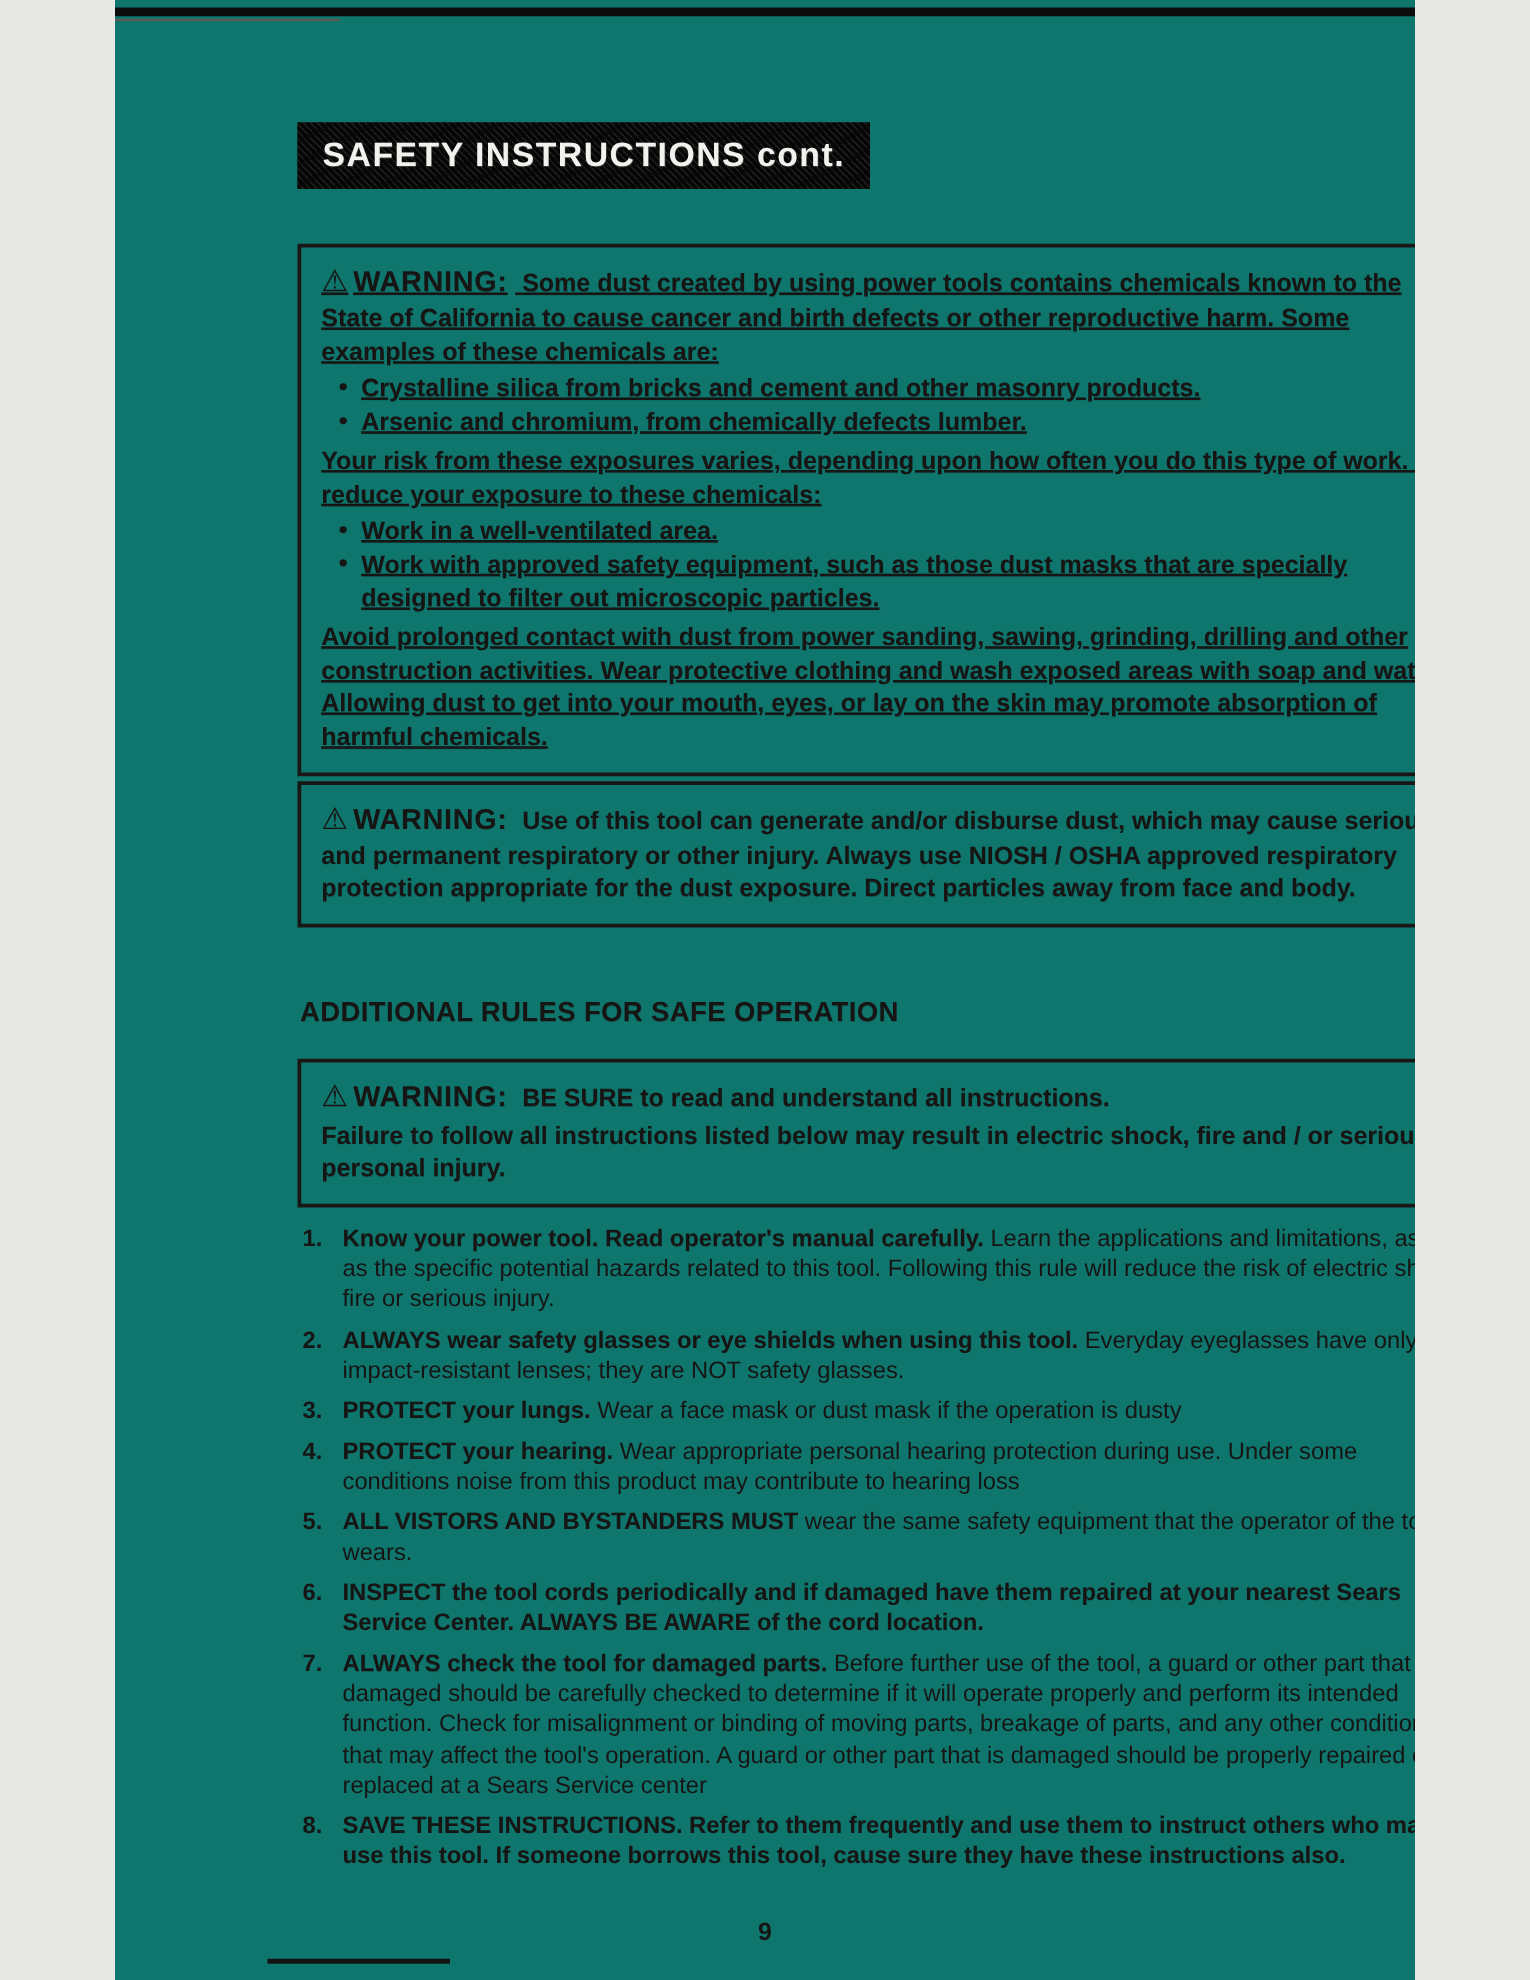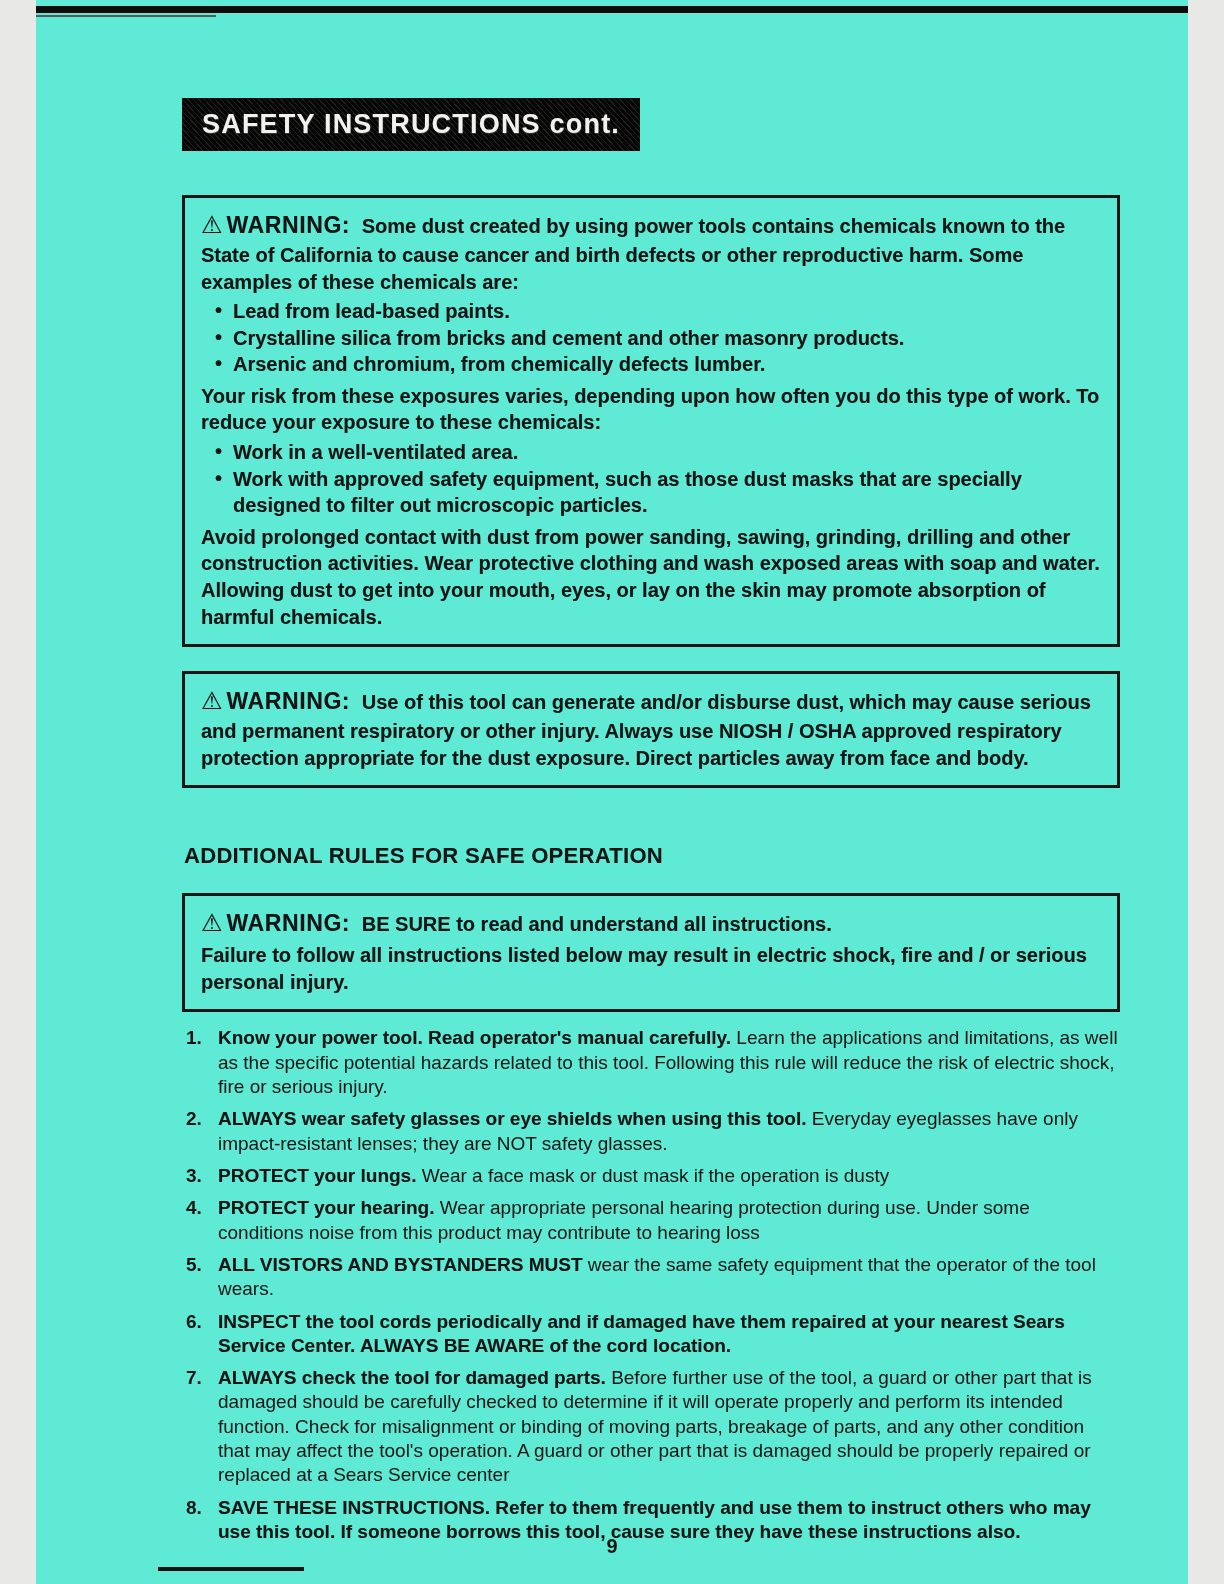--- a/index.html
+++ b/index.html
@@ -1,22 +1,22 @@
 <!DOCTYPE html>
 <html><head>
 <meta charset="utf-8">
 <style>
   * { margin: 0; padding: 0; box-sizing: border-box; }
   html, body { background: #e8e8e6; }
   .page {
     position: relative;
-    width: 1152px;
+    width: 1040px;
     height: 1584px;
     margin: 0 auto;
-    background: #5eead4;
+    background: #0f766e;
     font-family: "Liberation Sans", "DejaVu Sans", sans-serif;
     color: #161514;
     overflow: hidden;
   }
   .scan-line-top {
     position: absolute;
     top: 6px; left: 0;
     width: 100%; height: 7px;
     background: #0c0c0c;
   }
@@ -45,21 +45,21 @@
     text-shadow: 0.5px 0.5px 0 #3a3a3a;
   }
   .warnbox {
     border: 3px solid #181716;
     padding: 10px 16px 12px 16px;
     font-weight: bold;
     font-size: 20px;
     line-height: 1.33;
     text-shadow: 0.25px 0.25px 0 rgba(25,25,25,0.35);
   }
-  .box1 { margin-bottom: 24px; }
+  .box1 { margin-bottom: 4px; text-decoration: underline; }
   .box2 { margin-bottom: 55px; }
   .box3 { }
   .warn-icon {
     font-size: 24px;
     font-weight: normal;
     margin-right: 4px;
     font-family: "DejaVu Sans", sans-serif;
   }
   .wlabel {
     font-size: 23px;
@@ -118,21 +118,20 @@
     <div class="title-bar">
       <span>SAFETY INSTRUCTIONS cont.</span>
     </div>
 
     <section class="warnbox box1">
       <p class="para">
         <span class="warn-icon">⚠</span><span class="wlabel">WARNING:</span>
         <span>Some dust created by using power tools contains chemicals known to the State of California to cause cancer and birth defects or other reproductive harm. Some examples of these chemicals are:</span>
       </p>
       <ul class="bullets">
-        <li><span>Lead from lead-based paints.</span></li>
         <li><span>Crystalline silica from bricks and cement and other masonry products.</span></li>
         <li><span>Arsenic and chromium, from chemically defects lumber.</span></li>
       </ul>
       <p class="para">Your risk from these exposures varies, depending upon how often you do this type of work. To reduce your exposure to these chemicals:</p>
       <ul class="bullets">
         <li><span>Work in a well-ventilated area.</span></li>
         <li><span>Work with approved safety equipment, such as those dust masks that are specially designed to filter out microscopic particles.</span></li>
       </ul>
       <p class="para">Avoid prolonged contact with dust from power sanding, sawing, grinding, drilling and other construction activities. Wear protective clothing and wash exposed areas with soap and water. Allowing dust to get into your mouth, eyes, or lay on the skin may promote absorption of harmful chemicals.</p>
     </section>

